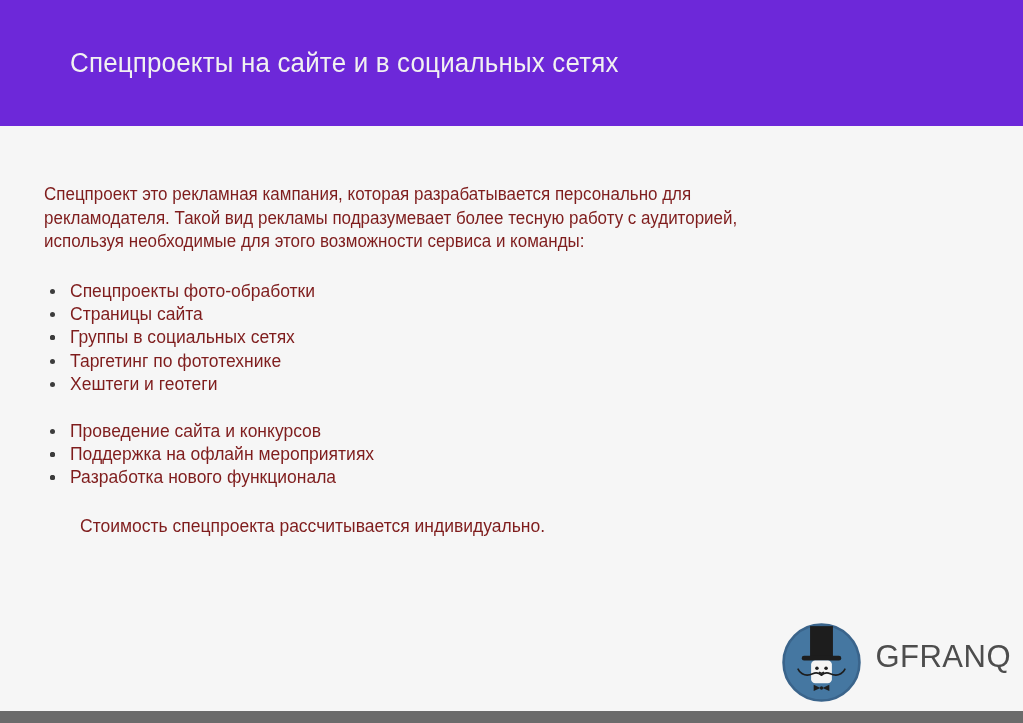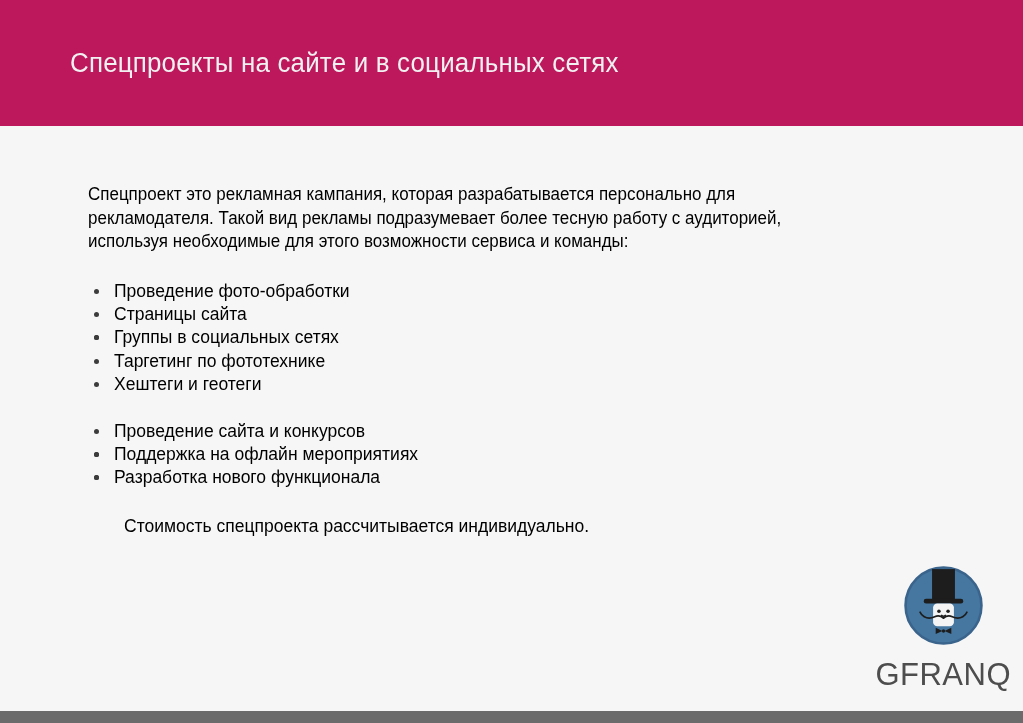--- a/index.html
+++ b/index.html
@@ -6,37 +6,37 @@
   .slide {
     position: relative;
     width: 1023px;
     height: 723px;
     background: #f6f6f6;
     font-family: "Liberation Sans", sans-serif;
     overflow: hidden;
   }
   .header {
     height: 126px;
-    background: #be185d;
+    background: #6d28d9;
     display: flex;
     align-items: center;
   }
   .title {
     margin: 0 0 0 70px;
     color: #f1f1f1;
     font-size: 27px;
     font-weight: 400;
     letter-spacing: 0.2px;
     transform: scaleX(0.96);
     transform-origin: left center;
     white-space: nowrap;
   }
   .content {
-    padding-left: 88px;
-    color: #000000;
+    padding-left: 44px;
+    color: #7f1d1d;
   }
   .intro {
     margin-top: 57px;
     font-size: 17.5px;
     line-height: 23.5px;
     transform: scaleX(0.97);
     transform-origin: left top;
     white-space: nowrap;
   }
   .intro-line { display: block; }
@@ -69,21 +69,20 @@
     white-space: nowrap;
     margin-left: 36px;
   }
   .logo {
     position: absolute;
     right: 12px;
     bottom: 21px;
     display: flex;
     align-items: center;
     gap: 14px;
-    flex-direction: column;
   }
   .logo-mark { width: 79px; height: 79px; display: block; }
   .brand {
     font-size: 31px;
     color: #4d4d4d;
     letter-spacing: 0.5px;
     line-height: 1;
     padding-bottom: 12px;
   }
   .bottom-bar {
@@ -104,21 +103,21 @@
 
   <div class="content">
 
     <div class="intro">
       <span class="intro-line">Спецпроект это рекламная кампания, которая разрабатывается персонально для</span>
       <span class="intro-line">рекламодателя. Такой вид рекламы подразумевает более тесную работу с аудиторией,</span>
       <span class="intro-line">используя необходимые для этого возможности сервиса и команды:</span>
     </div>
 
     <ul class="list first">
-      <li><span class="bullet"></span><span>Проведение фото-обработки</span></li>
+      <li><span class="bullet"></span><span>Спецпроекты фото-обработки</span></li>
       <li><span class="bullet"></span><span>Страницы сайта</span></li>
       <li><span class="bullet"></span></li>
       <li><span class="bullet"></span><span>Группы в социальных сетях</span></li>
       <li><span class="bullet"></span><span>Таргетинг по фототехнике</span></li>
       <li><span class="bullet"></span><span>Хештеги и геотеги</span></li>
     </ul>
 
     <ul class="list second">
       <li><span class="bullet"></span><span>Проведение сайта и конкурсов</span></li>
       <li><span class="bullet"></span></li>

